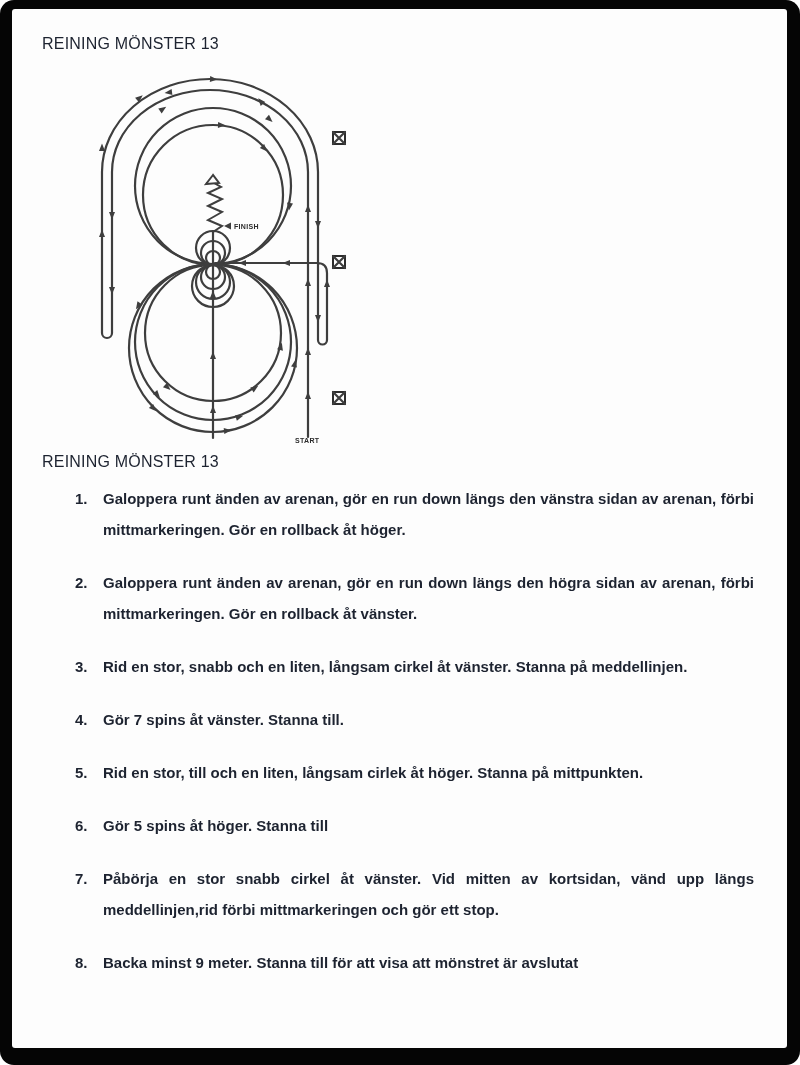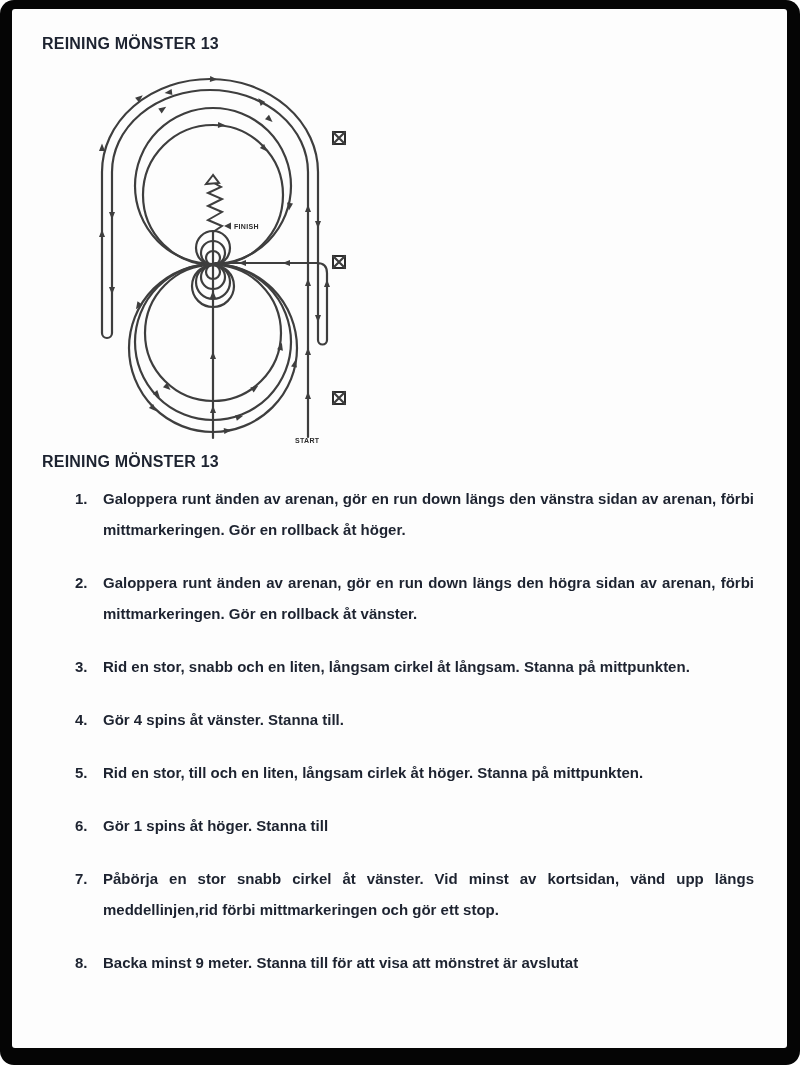--- a/index.html
+++ b/index.html
@@ -1,18 +1,18 @@
 <!DOCTYPE html>
 <html><head>
 <meta charset="utf-8">
 <style>
   html,body{margin:0;padding:0;background:#fff;}
   .photo{position:relative;width:800px;height:1065px;background:#050505;border-radius:14px;overflow:hidden;font-family:"Liberation Sans",sans-serif;}
   .page{position:absolute;left:12px;top:9px;right:13px;bottom:17px;background:#fdfdfd;border-radius:3px;}
-  .h1,.h2{position:absolute;left:30px;margin:0;font-size:16px;font-weight:bold;color:#1d2330;letter-spacing:.2px;}
+  .h1,.h2{position:absolute;left:30px;margin:0;font-size:16px;font-weight:normal;color:#1d2330;letter-spacing:.2px;}
   .h1{top:26px;}
   .h2{top:444px;}
   .diagram{position:absolute;left:48px;top:61px;width:310px;height:385px;}
   .diagram path,.diagram circle{fill:none;stroke:#3e3e3e;stroke-width:2.2;stroke-linecap:round;}
   .diagram .thin{stroke-width:2;}
   .ah{fill:#3e3e3e;stroke:none;}
   .dlabel{font-family:"Liberation Sans",sans-serif;font-size:7px;font-weight:bold;fill:#2c2c2c;letter-spacing:.3px;}
   .list{position:absolute;left:30px;top:474px;width:712px;color:#1d2330;}
   .row{display:flex;padding-left:33px;margin-bottom:22px;font-size:15px;font-weight:bold;line-height:31px;}
   .num{flex:0 0 28px;}
@@ -121,37 +121,37 @@
       <div class="row">
         <span class="num">1.</span>
         <span class="txt">Galoppera runt änden av arenan, gör en  run  down längs den vänstra sidan av arenan, förbi mittmarkeringen. Gör en rollback åt höger.</span>
       </div>
       <div class="row">
         <span class="num">2.</span>
         <span class="txt">Galoppera runt änden av arenan, gör en run down längs den högra sidan av arenan, förbi mittmarkeringen. Gör en rollback åt vänster.</span>
       </div>
       <div class="row">
         <span class="num">3.</span>
-        <span class="txt">Rid en stor, snabb och en liten, långsam cirkel åt långsam. Stanna på mittpunkten.</span>
+        <span class="txt">Rid en stor, snabb och en liten, långsam cirkel åt vänster. Stanna på meddellinjen.</span>
       </div>
       <div class="row">
         <span class="num">4.</span>
-        <span class="txt">Gör 4 spins åt vänster. Stanna till.</span>
+        <span class="txt">Gör 7 spins åt vänster. Stanna till.</span>
       </div>
       <div class="row">
         <span class="num">5.</span>
         <span class="txt">Rid en stor, till och en liten, långsam cirlek åt höger. Stanna på mittpunkten.</span>
       </div>
       <div class="row">
         <span class="num">6.</span>
-        <span class="txt">Gör 1 spins åt höger. Stanna till</span>
+        <span class="txt">Gör 5 spins åt höger. Stanna till</span>
       </div>
       <div class="row">
         <span class="num">7.</span>
-        <span class="txt">Påbörja en stor snabb cirkel åt vänster. Vid minst av kortsidan, vänd upp längs meddellinjen,rid förbi mittmarkeringen och gör ett stop.</span>
+        <span class="txt">Påbörja en stor snabb cirkel åt vänster. Vid mitten av kortsidan, vänd upp längs meddellinjen,rid förbi mittmarkeringen och gör ett stop.</span>
       </div>
       <div class="row">
         <span class="num">8.</span>
         <span class="txt">Backa minst 9 meter. Stanna till för att visa att mönstret är avslutat</span>
       </div>
     </div>
 
   </div>
 </div>
 

